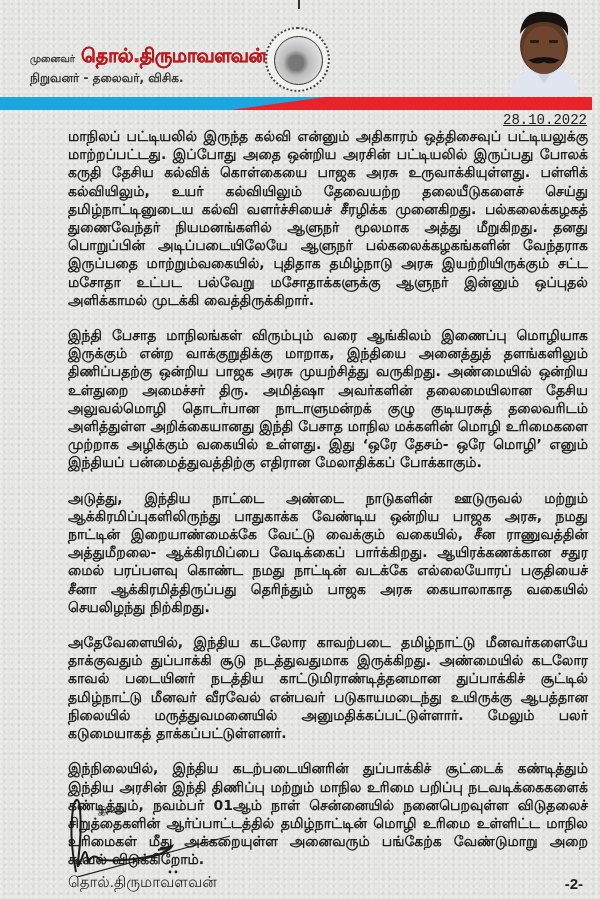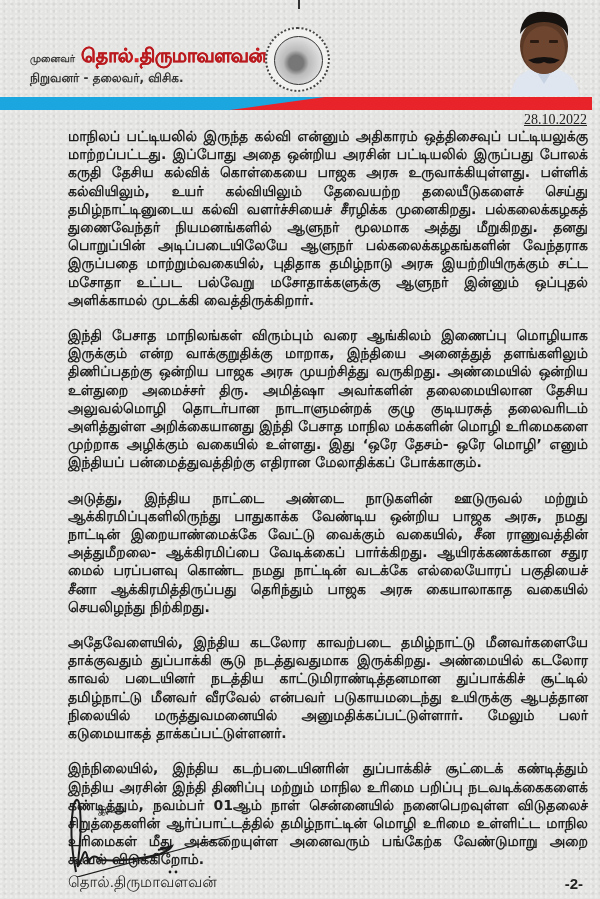--- a/index.html
+++ b/index.html
@@ -18,21 +18,21 @@
     .title-row { position: absolute; left: 30px; top: 44px; display: flex; align-items: baseline; gap: 6px; }
     .title-prefix { font-size: 10px; font-weight: bold; color: #333; }
     .title-name { font-size: 19px; font-weight: bold; color: #e62428; letter-spacing: -0.5px; -webkit-text-stroke: 0.3px #b51a1e; }
     .subtitle { position: absolute; left: 30px; top: 71px; font-size: 12px; font-weight: bold; color: #333; }
     .logo { position: absolute; left: 265px; top: 27px; width: 65px; height: 65px; border-radius: 50%;
       border: 2px dotted #444; background: #f1f1ef; box-sizing: border-box; }
     .logo-inner { position: absolute; left: 7px; top: 7px; width: 47px; height: 47px; border-radius: 50%;
       border: 1.5px solid #333; background: radial-gradient(circle at 45% 55%, #777 0 20%, #bbb 35%, #e0e0e0 70%); }
     .photo { position: absolute; left: 500px; top: 4px; width: 88px; height: 92px; overflow: hidden; }
     .stripe { position: absolute; left: 0; top: 97px; width: 592px; height: 13px; }
-    .date { position: absolute; right: 13px; top: 112px; font-size: 14px; text-decoration: underline; color: #222; font-family: Liberation Serif, serif; }
+    .date { position: absolute; right: 13px; top: 112px; font-size: 14px; text-decoration: underline; color: #222; font-family: Liberation Mono, monospace; }
     .body { position: absolute; left: 68px; top: 127px; width: 520px; }
     .para { font-size: 14px; line-height: 18.2px; font-weight: bold; color: #1e1e1e; text-align: justify; margin: 0 0 17px 0; }
     .closing { position: absolute; left: 98px; top: 805px; font-size: 9px; font-weight: normal; }
     .signature { position: absolute; left: 60px; top: 792px; width: 170px; height: 85px; }
     .sign-name { position: absolute; left: 68px; top: 873px; font-size: 15px; color: #222; font-family: "Liberation Sans", sans-serif; }
     .page-no { position: absolute; right: 17px; top: 875px; font-size: 15px; font-weight: bold; color: #222; font-family: "Liberation Sans", sans-serif; }
   </style>
 </head>
 <body>
 

